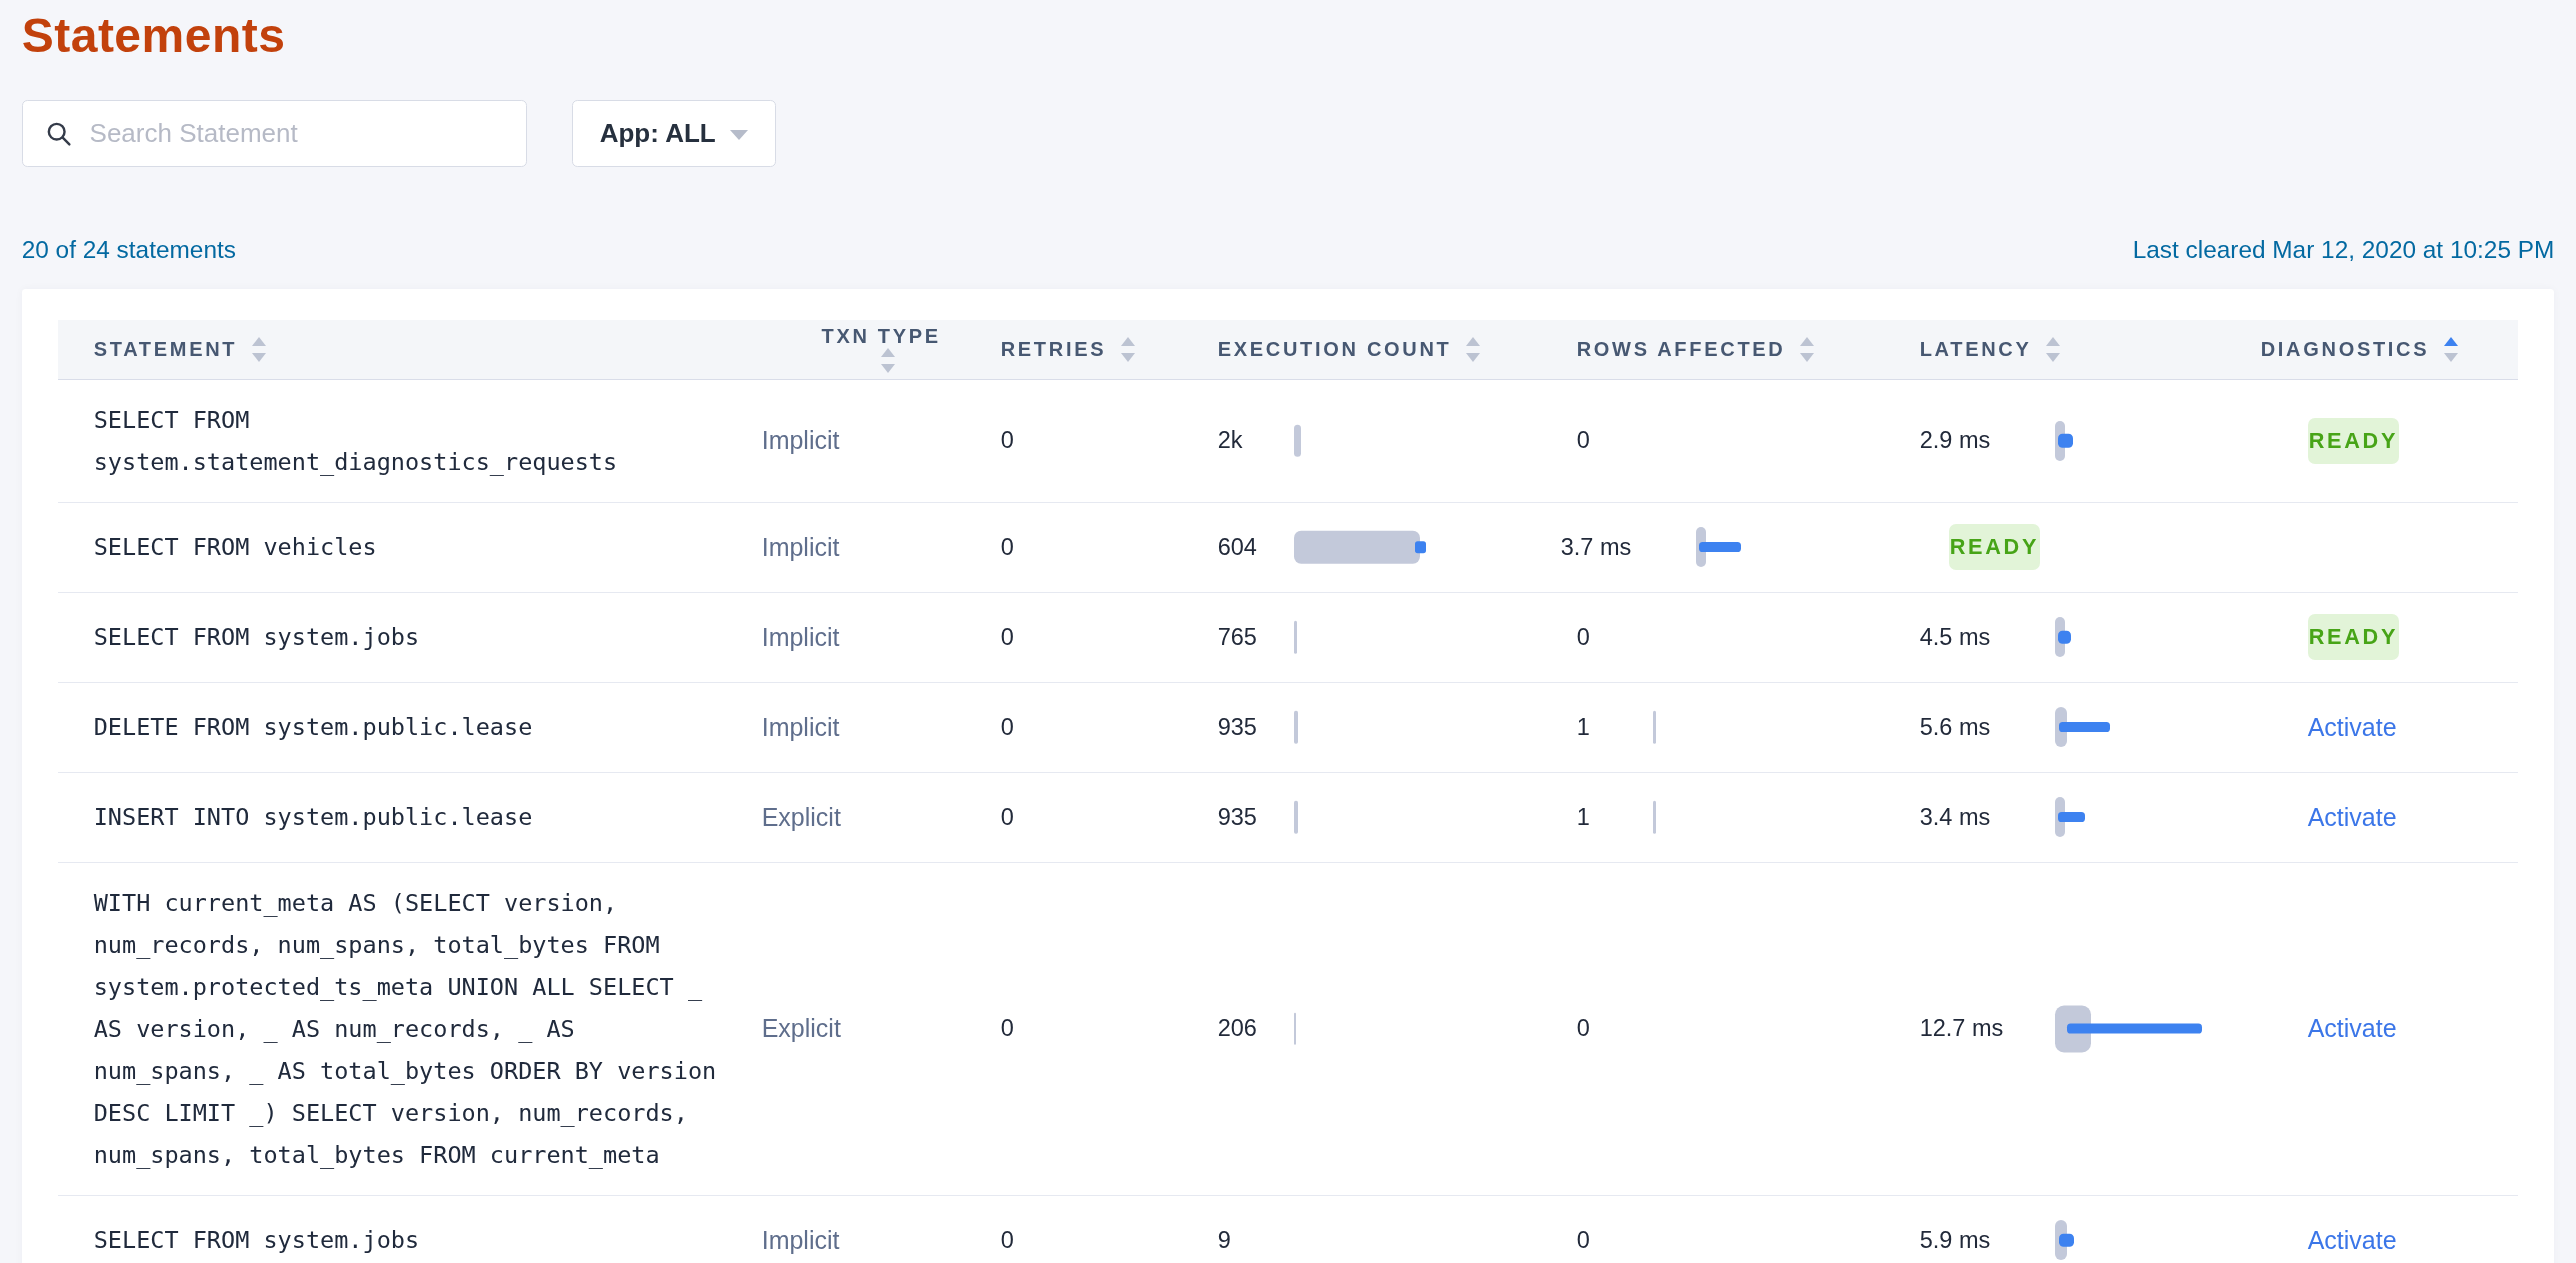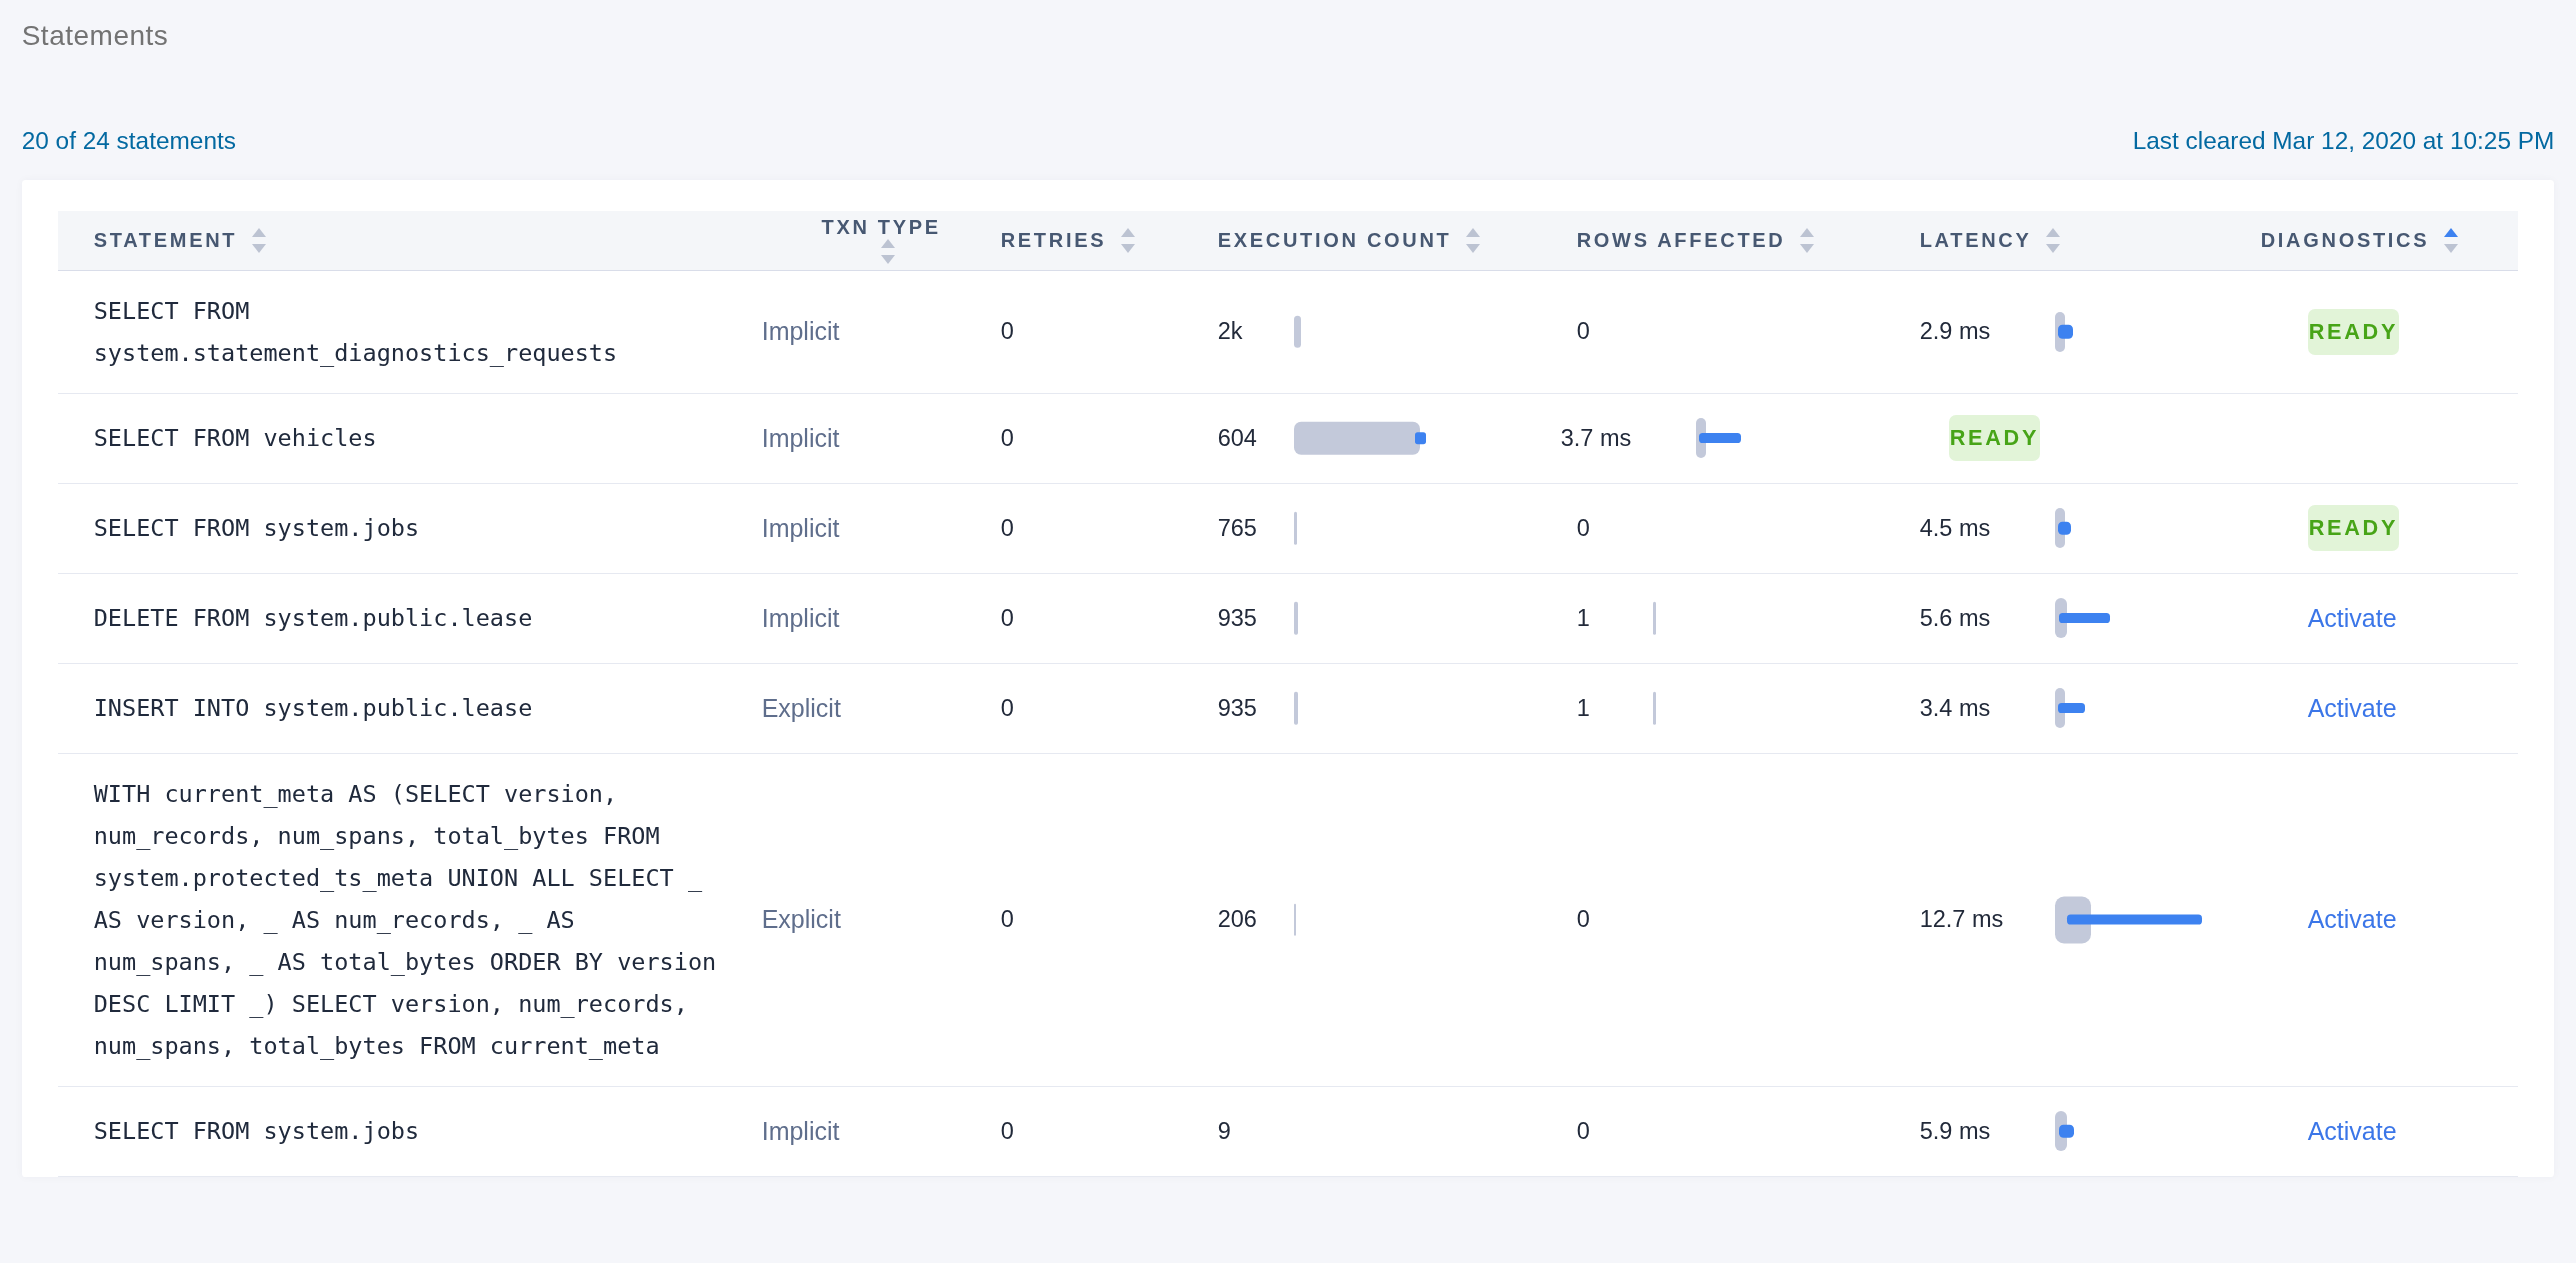--- a/index.html
+++ b/index.html
@@ -5,21 +5,21 @@
   * { margin:0; padding:0; box-sizing:border-box; }
   html,body { width:2576px; height:1264px; overflow:hidden; }
   body {
     background:#f5f6fa;
     font-family:"Liberation Sans", sans-serif;
     color:#242a35;
   }
   .page { padding:12.6px 21.7px 0 21.7px; }
 
   .page-title {
-    font-size:28px; font-weight:400; color:#737373; line-height:45px;
+    font-size:48px; font-weight:700; color:#c2410c; line-height:45px;
     letter-spacing:0.5px;
   }
 
   
   .toolbar { display:flex; align-items:center; margin-top:42px; }
   .search-box {
     width:505px; height:67px; background:#fff;
     border:1.8px solid #d8dce6; border-radius:5.4px;
     display:flex; align-items:center; padding:0 21.7px; gap:16.2px;
   }
@@ -124,20 +124,35 @@
   }
   .activate-link { font-size:25px; color:#3b76e8; cursor:pointer; }
 </style>
 </head>
 <body>
 
 <div class="page">
 
   <div class="page-title">Statements</div>
 
+  <div class="toolbar">
+    <div class="search-box">
+      <span style="display:flex;">
+        <svg width="29" height="29" viewBox="0 0 24 24" fill="none">
+          <circle cx="10.5" cy="10.5" r="6.5" stroke="#343b49" stroke-width="2"></circle>
+          <line x1="15.5" y1="15.5" x2="21" y2="21" stroke="#343b49" stroke-width="2" stroke-linecap="round"></line>
+        </svg>
+      </span>
+      <input type="text" placeholder="Search Statement" style="">
+    </div>
+    <div class="app-dropdown">
+      <span class="dd-label">App: ALL</span>
+      <span class="caret-down"></span>
+    </div>
+  </div>
 
   <div class="summary-row">
     <span>20 of 24 statements</span>
     <span>Last cleared Mar 12, 2020 at 10:25 PM</span>
   </div>
 
   <div class="table-card">
     <div class="thead" id="thead">
         <div class="hcell w0 first">
           <span class="hlabel">STATEMENT</span>

